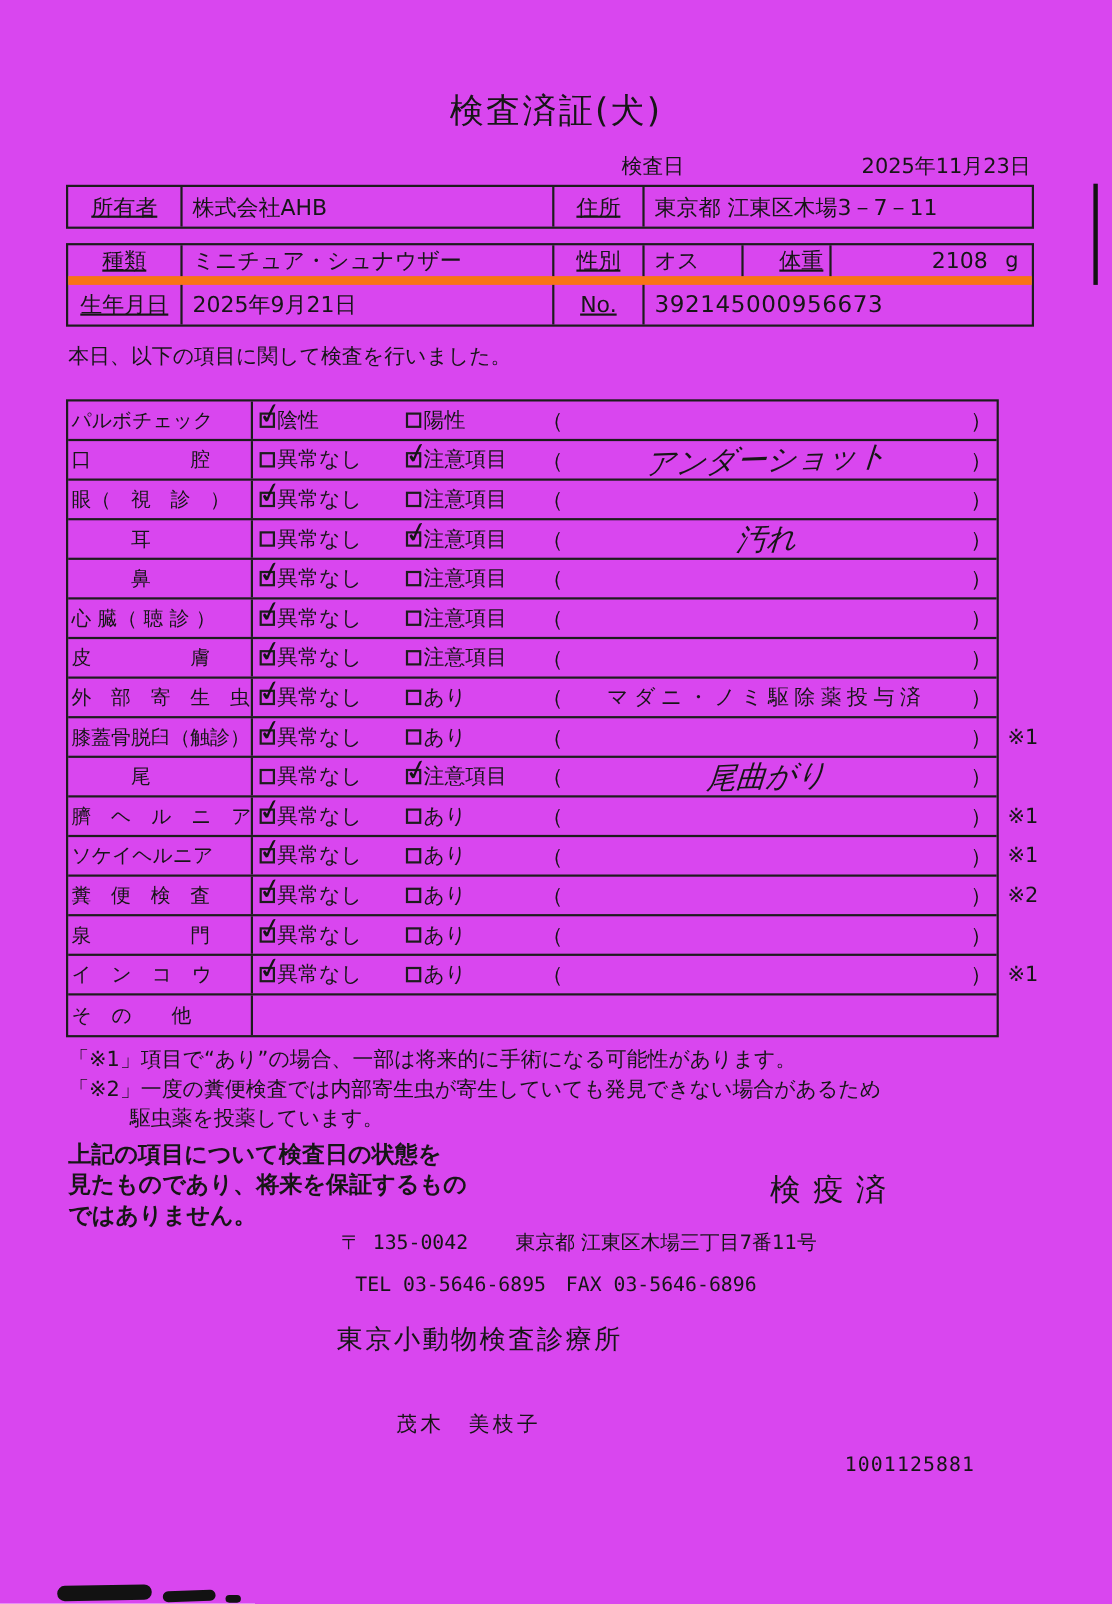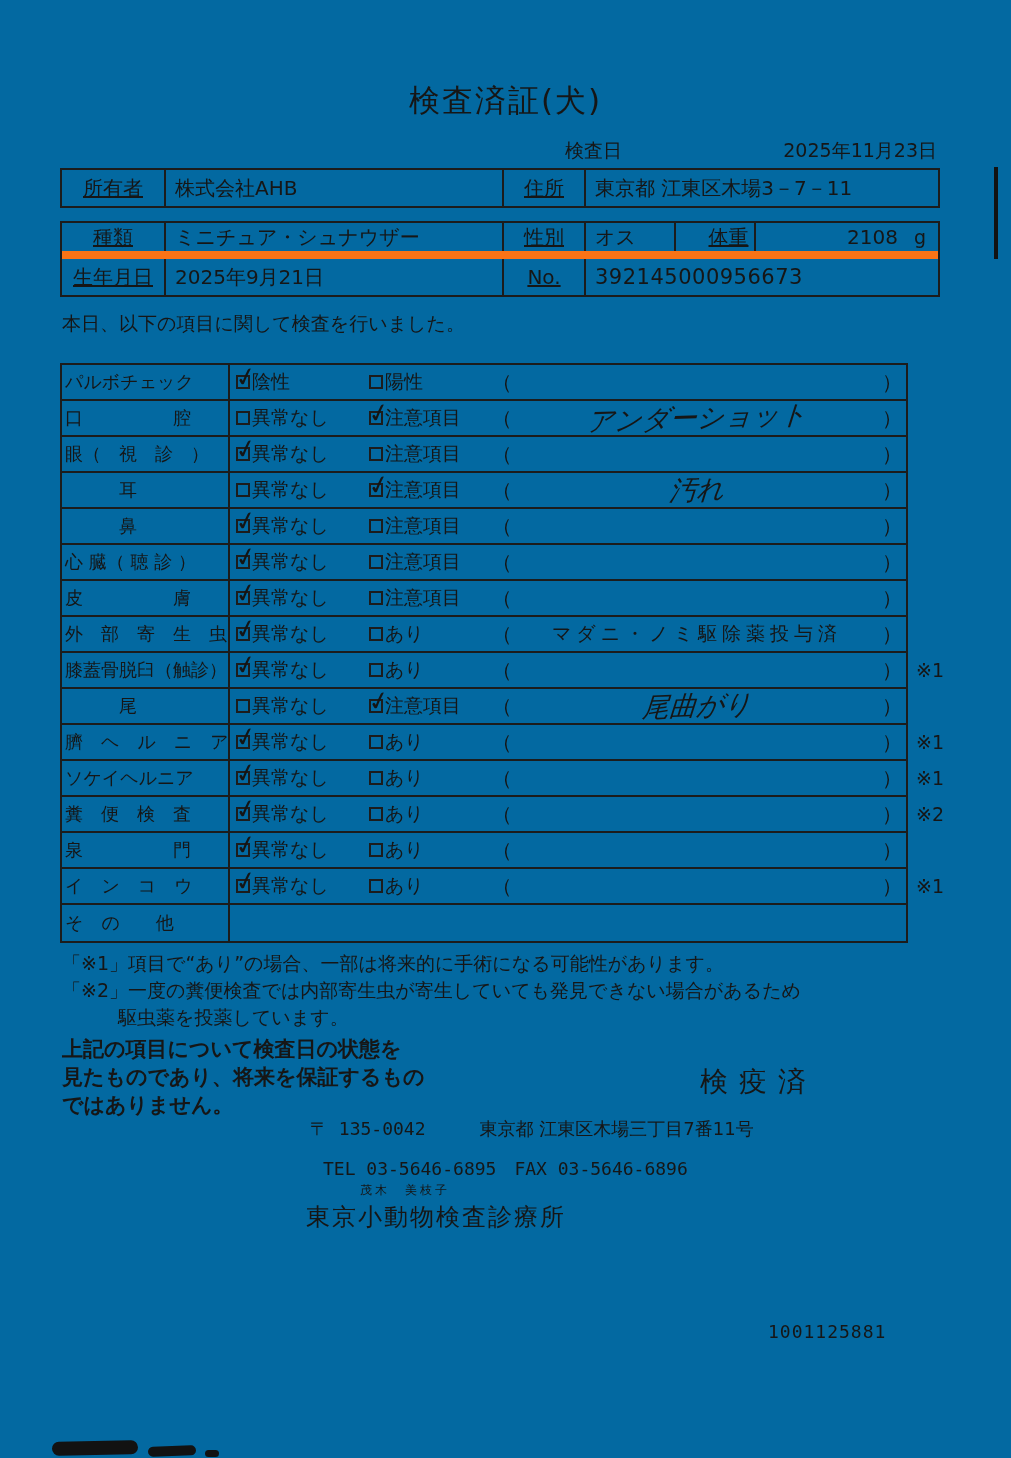--- a/index.html
+++ b/index.html
@@ -1,20 +1,20 @@
 <!DOCTYPE html>
 <html lang="ja"><head>
 <meta charset="utf-8">
 <style>
   * { margin:0; padding:0; box-sizing:border-box; }
   html,body { background:#ffffff; }
   .page {
     position:relative;
     width:1011px; height:1458px;
-    background:#0369a1;
+    background:#d946ef;
     font-family:"DejaVu Sans", sans-serif;
     color:#161616;
     overflow:hidden;
   }
   .title {
     position:absolute; top:80px; left:0; width:100%;
     text-align:center; font-size:31px; letter-spacing:2px;
   }
   .date-row {
     position:absolute; top:138px; left:565px; width:372px;
@@ -67,25 +67,25 @@
     font-size:27px; transform:rotate(-2deg) skewX(-6deg);
     white-space:nowrap;
   }
   .note.printed { letter-spacing:5px; white-space:nowrap; }
   .row-mark { position:absolute; left:calc(100% + 10px); top:6px; font-size:19px; white-space:nowrap; }
   
   .footnotes { position:absolute; top:950px; left:62px; font-size:19px; line-height:27px; }
   .fn-indent { margin-left:56px; }
   .disclaimer { position:absolute; top:1035px; left:62px; font-size:21px; line-height:28px; font-weight:bold; }
   .stamp { position:absolute; top:1063px; left:700px; font-size:28px; letter-spacing:11px; }
-  .postal { position:absolute; top:1117px; left:310px; font-size:18px; display:flex; gap:54px; }
+  .postal { position:absolute; top:1117px; left:310px; font-size:18px; display:flex; gap:43px; }
   .mono { font-family:"DejaVu Sans Mono", monospace; }
   .telfax { position:absolute; top:1158px; left:323px; font-size:18px; display:flex; gap:18px; }
   .clinic-name { position:absolute; top:1201px; left:306px; font-size:24px; letter-spacing:2px; }
-  .person-name { position:absolute; top:1182px; left:360px; font-size:12px; letter-spacing:3px; }
+  .person-name { position:absolute; top:1282px; left:360px; font-size:19px; letter-spacing:3px; }
   .serial { position:absolute; top:1279px; left:768px; font-size:18px; letter-spacing:1px;margin-top:42px; }
   
   .artifact { position:absolute; background:#121212; }
   .line-right { left:994px; top:167px; width:4px; height:92px; }
   .blob1 { left:52px;  top:1441px; width:86px; height:14px; border-radius:7px; transform:rotate(-1deg); }
   .blob2 { left:148px; top:1446px; width:48px; height:10px; border-radius:5px; transform:rotate(-2deg); }
   .blob3 { left:205px; top:1450px; width:14px; height:7px;  border-radius:4px; }
 </style>
 </head>
 <body>

